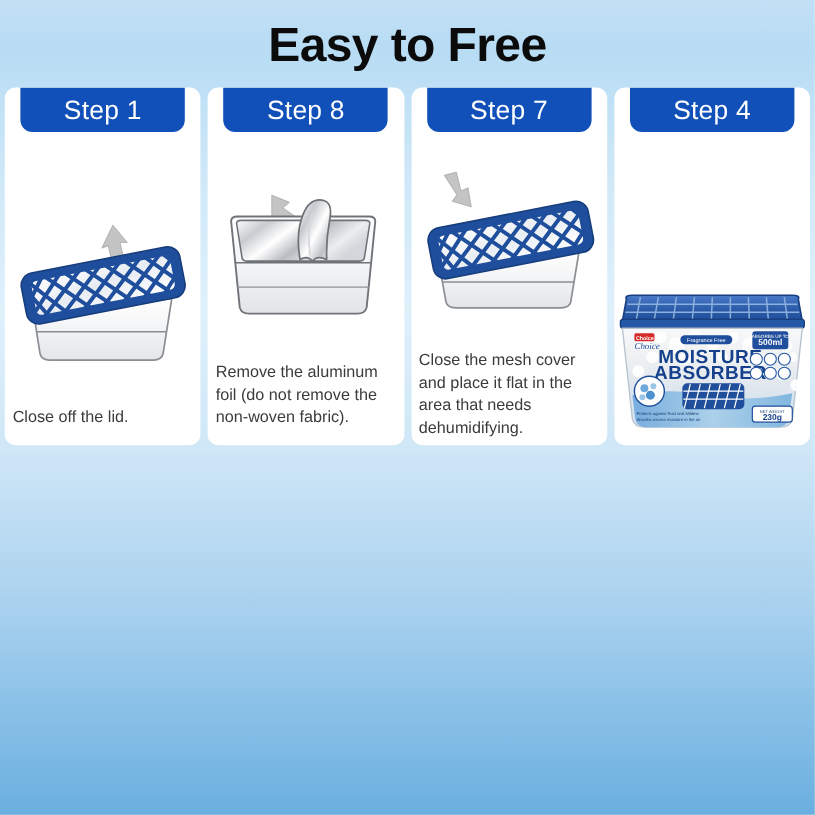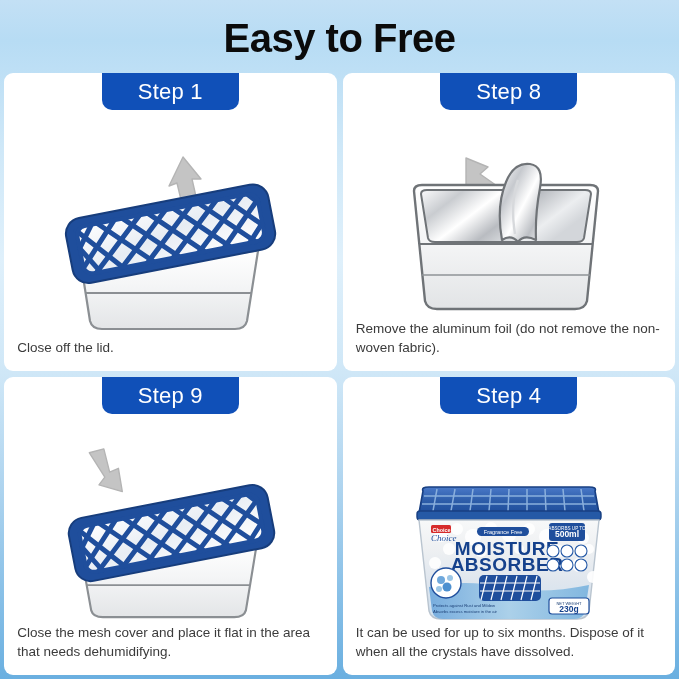--- a/index.html
+++ b/index.html
@@ -13,21 +13,21 @@
   
   .title{
     position:absolute;left:0;top:12px;width:679px;height:52px;
     text-align:center;font-size:40px;font-weight:bold;color:#0b0b0b;
     letter-spacing:-0.5px;line-height:52px;
   }
 
   
   .grid{
     position:absolute;left:4px;top:73px;width:671px;height:602px;
-    display:grid;grid-template-columns:1fr 1fr;grid-template-rows:1fr 1fr;
+    display:grid;grid-template-columns:1fr 1fr 1fr 1fr;grid-template-rows:1fr 1fr;
     gap:6px;
   }
   .card{
     position:relative;background:#ffffff;border-radius:9px;overflow:hidden;
     display:flex;flex-direction:column;align-items:center;
   }
   .badge{
     margin-top:0;width:137px;height:37px;background:#1050b8;
     border-radius:0 0 10px 10px;
     color:#ffffff;font-size:22px;line-height:37px;text-align:center;
@@ -151,21 +151,21 @@
           <g>
             <path d="M118 106 Q112 72 122 48 Q130 28 146 30 Q160 32 156 54 Q151 80 152 106 Q140 100 134 108 Q127 100 118 106 Z" fill="url(#foilPeel)" stroke="#6f7377" stroke-width="2.2" stroke-linejoin="round"></path>
             <path d="M131 100 Q126 70 134 46" fill="none" stroke="#d7d9dc" stroke-width="2.4"></path>
           </g>
         </svg>
       </div>
       <div class="caption cap2">Remove the aluminum foil (do not remove the non-woven fabric).</div>
     </div>
 
     <div class="card">
-      <div class="badge">Step 9</div>
+      <div class="badge">Step 7</div>
       <div class="art">
         <svg width="250" height="180" viewBox="0 0 250 185">
           <defs>
             <linearGradient id="tubBody3" x1="0" y1="0" x2="0" y2="1">
               <stop offset="0%" stop-color="#ffffff"></stop>
               <stop offset="45%" stop-color="#f4f5f6"></stop>
               <stop offset="100%" stop-color="#e3e5e7"></stop>
             </linearGradient>
             <linearGradient id="meshSheen3" x1="0" y1="0" x2="1" y2="1">
               <stop offset="0%" stop-color="#ffffff"></stop>
@@ -336,17 +336,16 @@
             </g>
 
             <g>
               <rect x="138" y="115" width="40" height="16" rx="3" fill="#ffffff" stroke="#1f4e9c" stroke-width="1.2"></rect>
               <text x="158" y="121.5" text-anchor="middle" font-family="Liberation Sans, sans-serif" font-size="4" fill="#1b3f75">NET WEIGHT</text>
               <text x="158" y="129" text-anchor="middle" font-family="Liberation Sans, sans-serif" font-size="8.5" font-weight="bold" fill="#15418c">230g</text>
             </g>
           </g>
         </svg>
       </div>
-      <div class="caption cap2">It can be used for up to six months. Dispose of it when all the crystals have dissolved.</div>
     </div>
 
   </div>
 </div>
 
 </body></html>

